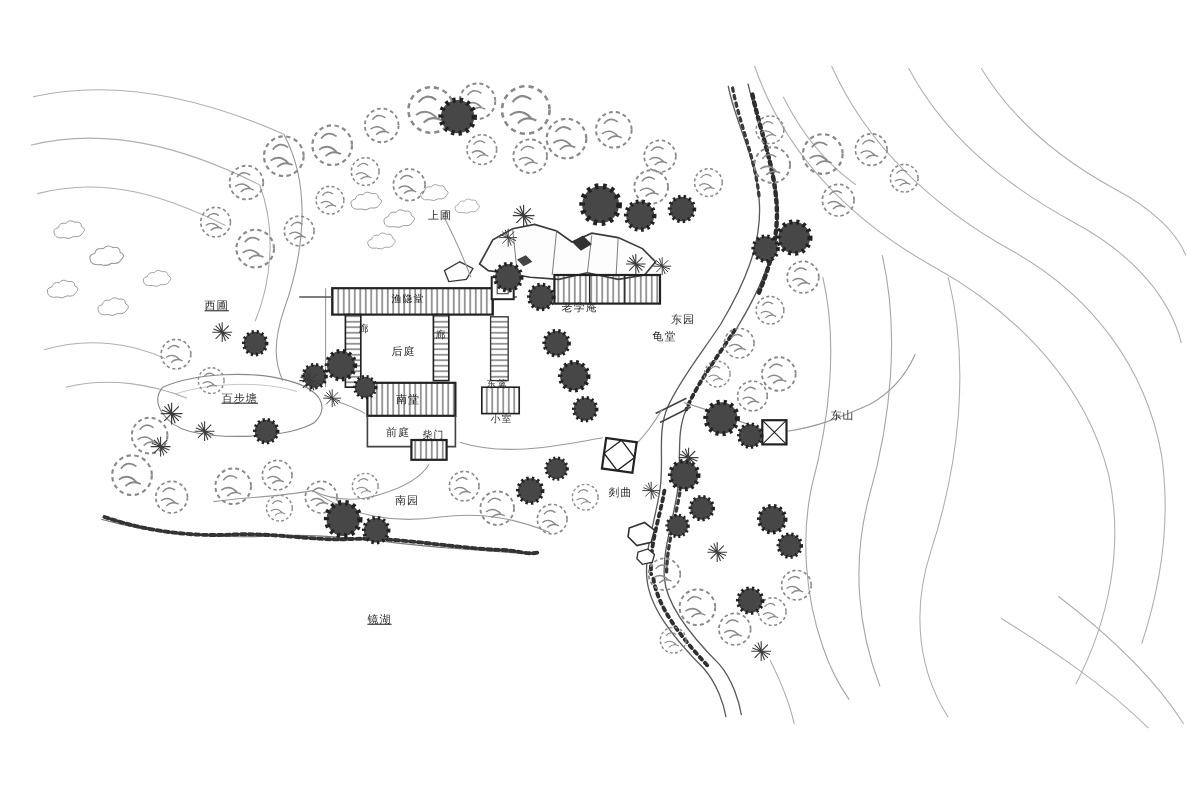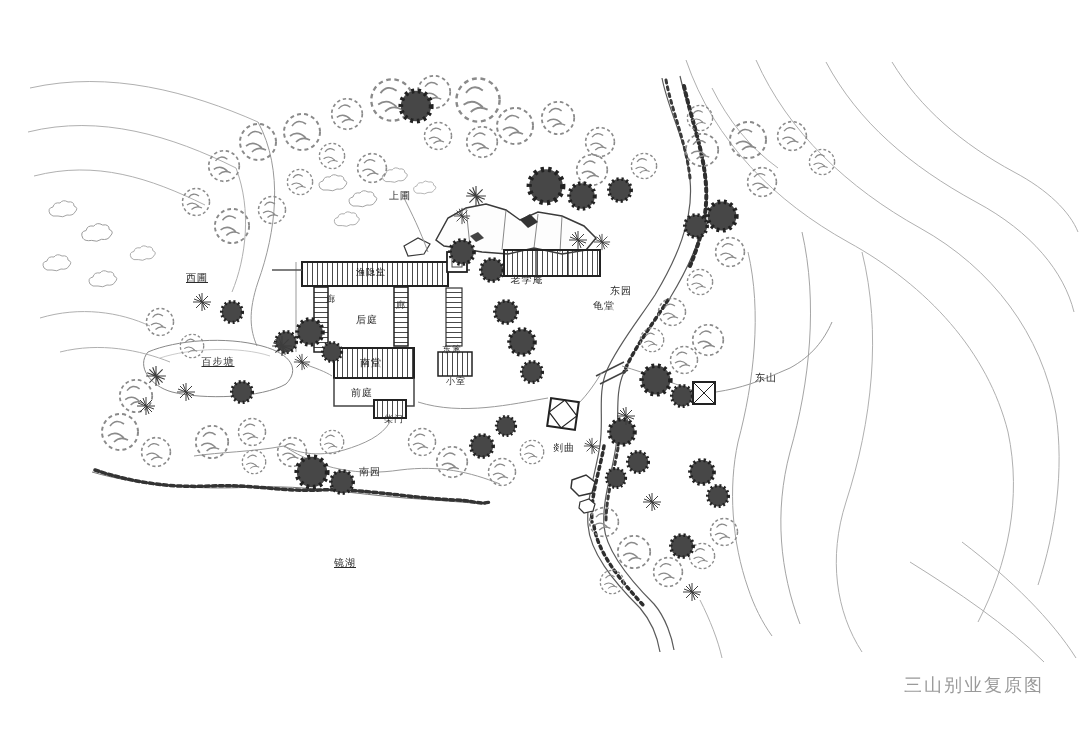--- a/index.html
+++ b/index.html
@@ -262,21 +262,20 @@
 <span class="plan-label small" style="left:401px;top:305px;">廊</span>
 <span class="plan-label" style="left:367px;top:320px;">后庭</span>
 <span class="plan-label small" style="left:452px;top:309px;margin-top:40px;">东篱</span>
 <span class="plan-label" style="left:527px;top:280px;">老学庵</span>
 <span class="plan-label" style="left:604px;top:262px;margin-top:44px;">龟堂</span>
 <span class="plan-label" style="left:621px;top:291px;">东园</span>
 <span class="plan-label" style="left:218px;top:362px;text-decoration:underline;">百步塘</span>
 <span class="plan-label" style="left:371px;top:363px;color:#111;">南堂</span>
 <span class="plan-label small" style="left:456px;top:381px;font-family:Liberation Mono, monospace;">小室</span>
 <span class="plan-label" style="left:362px;top:393px;">前庭</span>
-<span class="plan-label small" style="left:394px;top:419px;">柴门</span>
-<span class="plan-label" style="left:370px;top:472px;">南园</span>
+<span class="plan-label small" style="left:394px;top:396px;">柴门</span>
+<span class="plan-label" style="left:370px;top:455px;">南园</span>
 <span class="plan-label" style="left:564px;top:448px;">剡曲</span>
 <span class="plan-label" style="left:345px;top:563px;text-decoration:underline;">镜湖</span>
 <span class="plan-label" style="left:766px;top:378px;">东山</span>
 
-<div id="caption">三山别业复原图</div>
 
 </div>
 
 </body></html>

